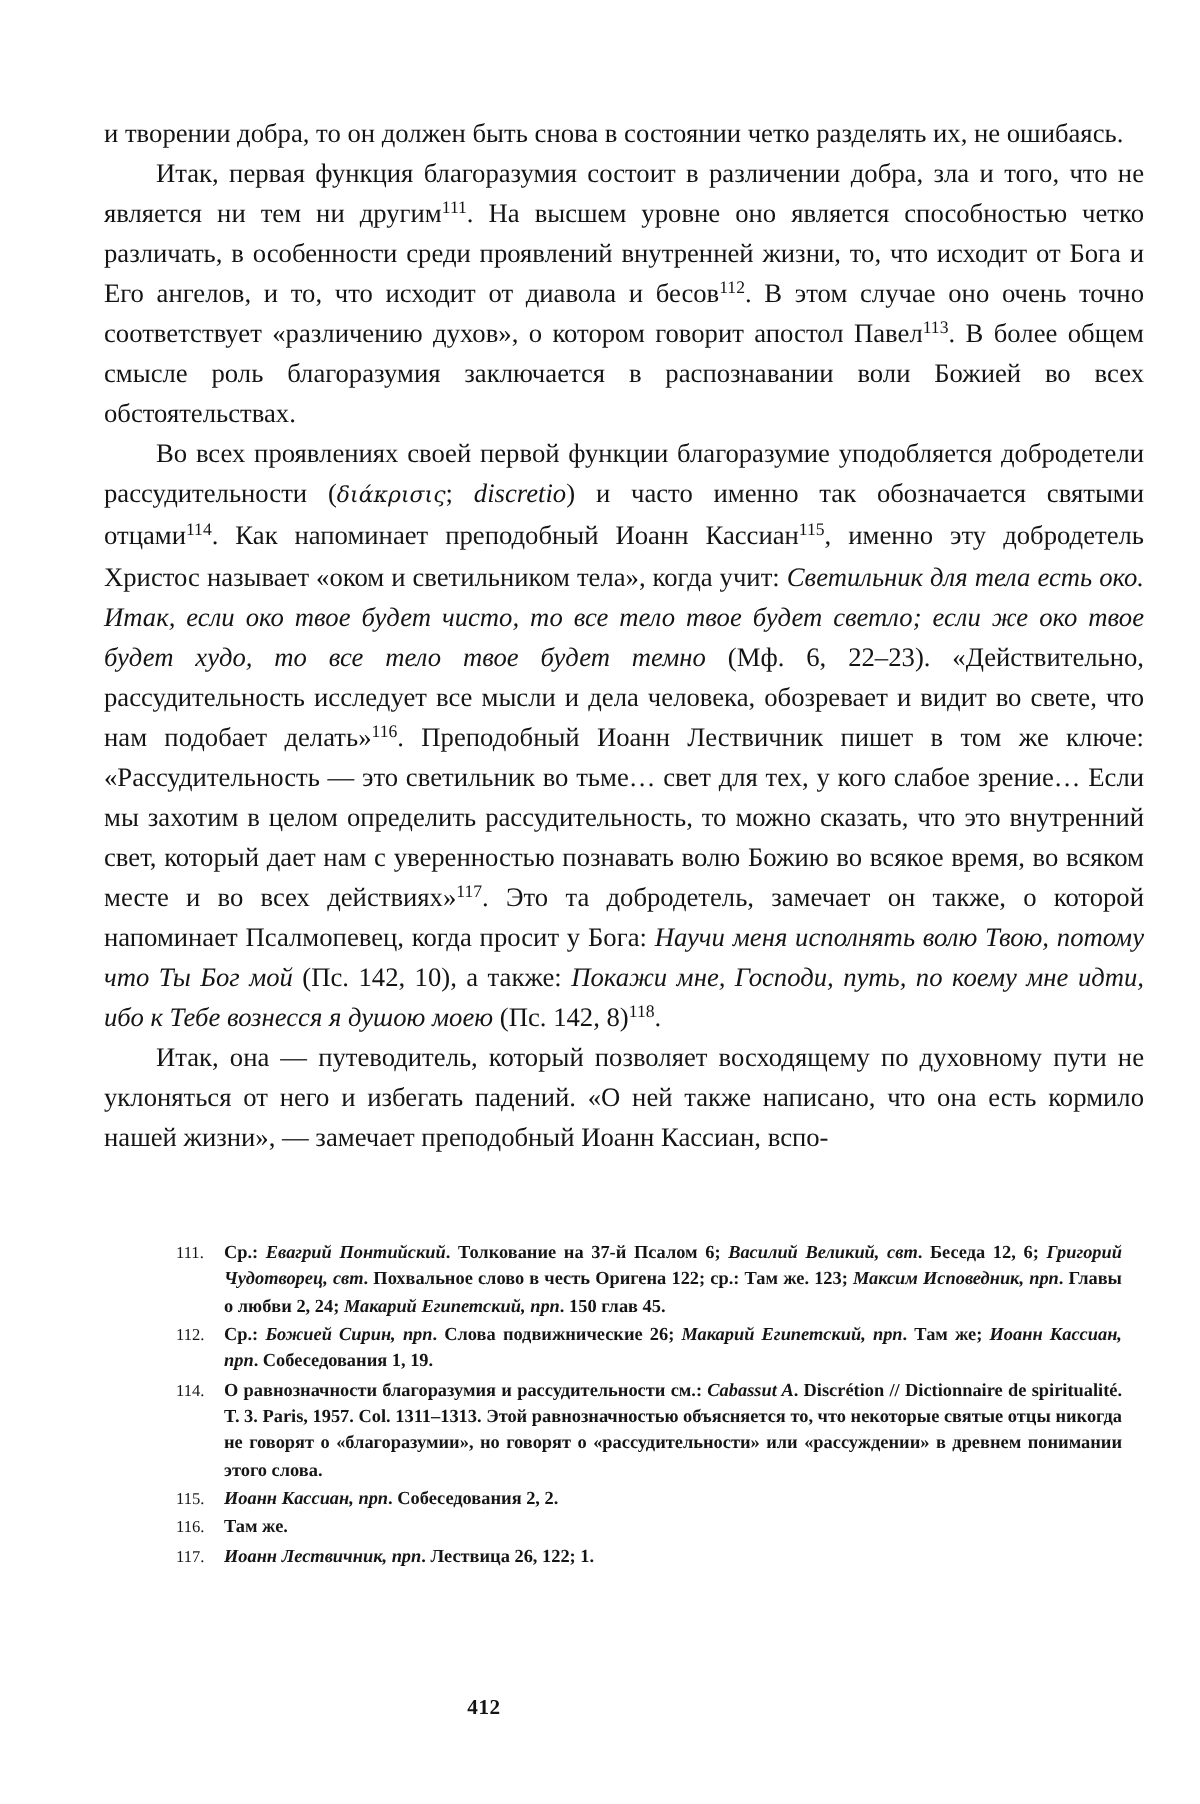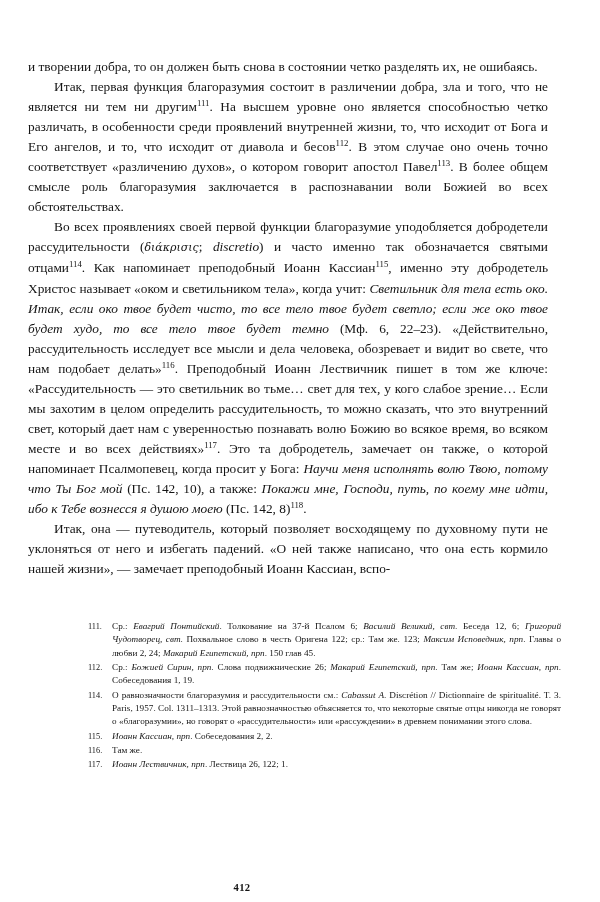--- a/index.html
+++ b/index.html
@@ -25,21 +25,21 @@
     font-size: 9.1px;
     font-weight: 700;
     letter-spacing: 0.95px;
     color: #141414;
     font-variant: small-caps;
     text-transform: uppercase;
   }
   .body-block {
     position: absolute;
     top: 57px;
-    left: 28px;
+    left: 52px;
     width: 520px;
     font-size: 13.35px;
     line-height: 20.05px;
     text-align: justify;
     text-justify: inter-word;
     color: #141414;
     hyphens: manual;
   }
   .body-block p {
     margin: 0;
@@ -81,32 +81,32 @@
     flex: 0 0 24px;
     text-align: left;
     padding-left: 1px;
     font-size: 8.3px;
     line-height: 13.3px;
   }
   .note-text {
     flex: 1 1 auto;
     text-align: justify;
     text-justify: inter-word;
+    font-weight: bold;
   }
   .folio {
     position: absolute;
     top: 849px;
     left: 0;
     width: 484px;
     text-align: center;
     font-size: 10.6px;
     font-weight: 700;
     color: #141414;
     letter-spacing: 0.3px;
-    margin-top: 33px;
   }
 </style>
 </head>
 <body>
 
 <div class="page">
 
 
   <div class="body-block">
       <p><span>и творении добра, то он должен быть снова в состоянии четко разделять их, не ошибаясь.</span></p>

